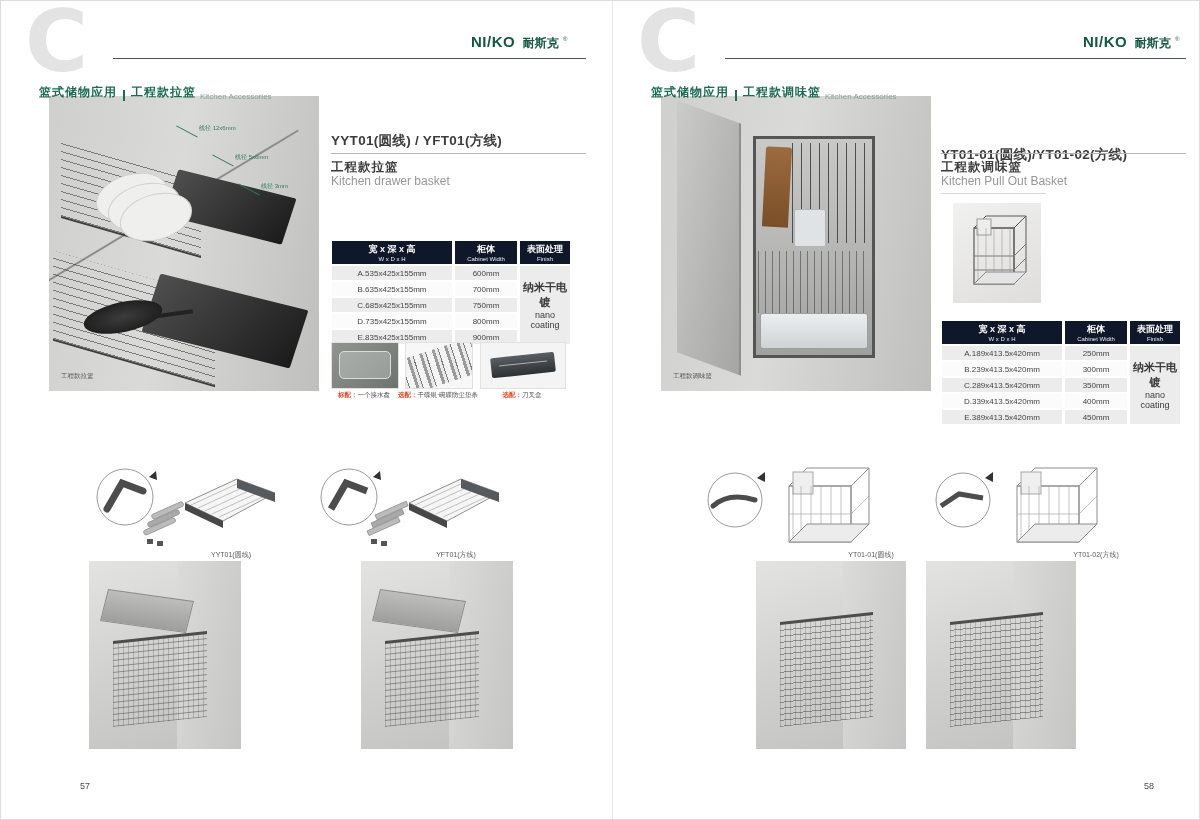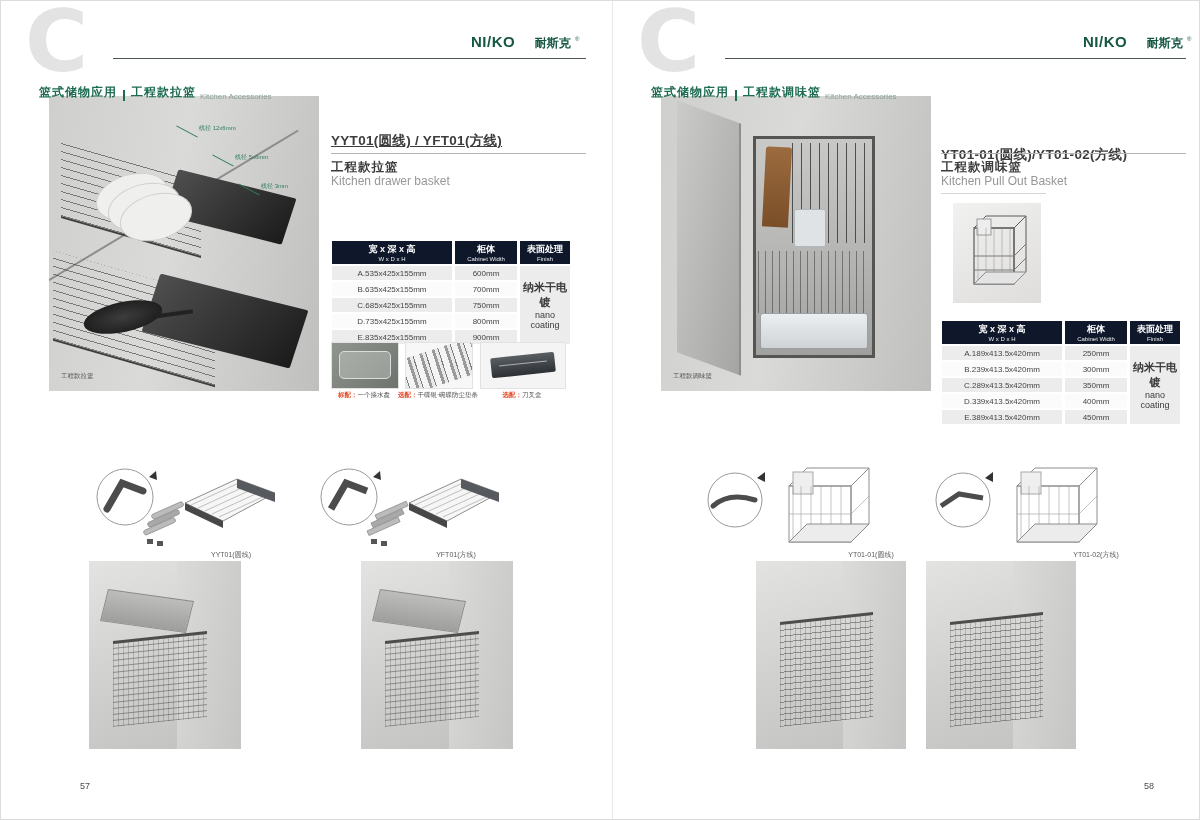--- a/index.html
+++ b/index.html
@@ -7,21 +7,21 @@
   
   .wmC{position:absolute;font-size:86px;font-weight:800;color:#e3e3e3;line-height:80px;z-index:0;font-family:"DejaVu Sans",sans-serif;}
   .hdr{position:absolute;z-index:2;white-space:nowrap;display:flex;align-items:flex-end;margin-top:47px;}
   .hdr-cat{font-size:12px;font-weight:700;color:#1d6b52;letter-spacing:1px;}
   .hdr-bar{display:inline-block;width:0;height:11px;border-left:2px solid #1d6b52;margin:0 6px;}
   .hdr-sec{font-size:12px;font-weight:700;color:#1d6b52;letter-spacing:1px;}
   .hdr-en{font-size:8px;color:#8aa096;margin-left:4px;margin-top:2px;}
   .hdr-rule{position:absolute;height:1px;background:#4a5550;z-index:2;}
   .logo{position:absolute;z-index:2;color:#155743;white-space:nowrap;}
   .logo-en{font-size:15px;font-weight:800;letter-spacing:.5px;}
-  .logo-cn{font-size:12px;font-weight:800;margin-left:15px;}
+  .logo-cn{font-size:12px;font-weight:800;margin-left:3px;}
   .logo-reg{font-size:6px;vertical-align:super;}
   .pagenum{position:absolute;font-size:9px;color:#4a4a4a;z-index:2;}
   .fold{position:absolute;left:611px;top:0;width:1px;height:820px;background:#e7e7e7;z-index:1;}
   
   .photo{position:absolute;overflow:hidden;background:linear-gradient(100deg,#cfcfcd 0%,#dadad8 45%,#bfbfbd 100%);}
   .photo-tag{position:absolute;left:12px;bottom:10px;font-size:6.5px;color:#4e4e4e;z-index:5;}
   .lp-diag{position:absolute;left:-8px;top:188px;width:300px;height:2px;background:#8d8d8b;transform:rotate(-31deg);transform-origin:left center;}
   .lp-front{position:absolute;transform:skew(-18deg,14deg);background:linear-gradient(120deg,#4f4f4f,#1b1b1b);border-radius:2px;}
   .lp-wires{position:absolute;transform:skewY(16deg);background:repeating-linear-gradient(0deg,rgba(60,60,60,.6) 0 1px,transparent 1px 8px);border-bottom:2px solid #3f3f3f;}
   .plate{position:absolute;border-radius:50%;background:#efefed;border:1px solid #cfcfcd;transform:rotate(-16deg);}
@@ -102,21 +102,21 @@
     <div class="lp-wires" style="left:4px;top:178px;width:162px;height:88px;"></div>
     <div class="lp-front" style="left:102px;top:196px;width:148px;height:58px;"></div>
     <div class="lp-pan"></div>
     <div class="lp-panh"></div>
     <div class="anno" style="left:150px;top:28px;">线径 12x6mm</div>
     <div class="anno" style="left:186px;top:57px;">线径 5x6mm</div>
     <div class="anno" style="left:212px;top:86px;">线径 3mm</div>
     <div class="photo-tag">工程款拉篮</div>
   </div>
 
-  <div class="tmodel" style="left:330px;top:131px;text-decoration:underline;">YYT01(圆线) / YFT01(方线)</div>
+  <div class="tmodel" style="left:330px;top:131px;">YYT01(圆线) / YFT01(方线)</div>
   <div class="trule" style="left:330px;top:152px;width:255px;"></div>
   <div class="tcn" style="left:330px;top:158px;">工程款拉篮</div>
   <div class="ten" style="left:330px;top:173px;">Kitchen drawer basket</div>
 
   <table class="spec" style="left:328px;top:238px;width:238px;">
     <colgroup>
         <col style="width:120px">
         <col style="width:62px">
         <col style="width:50px">
       </colgroup>

